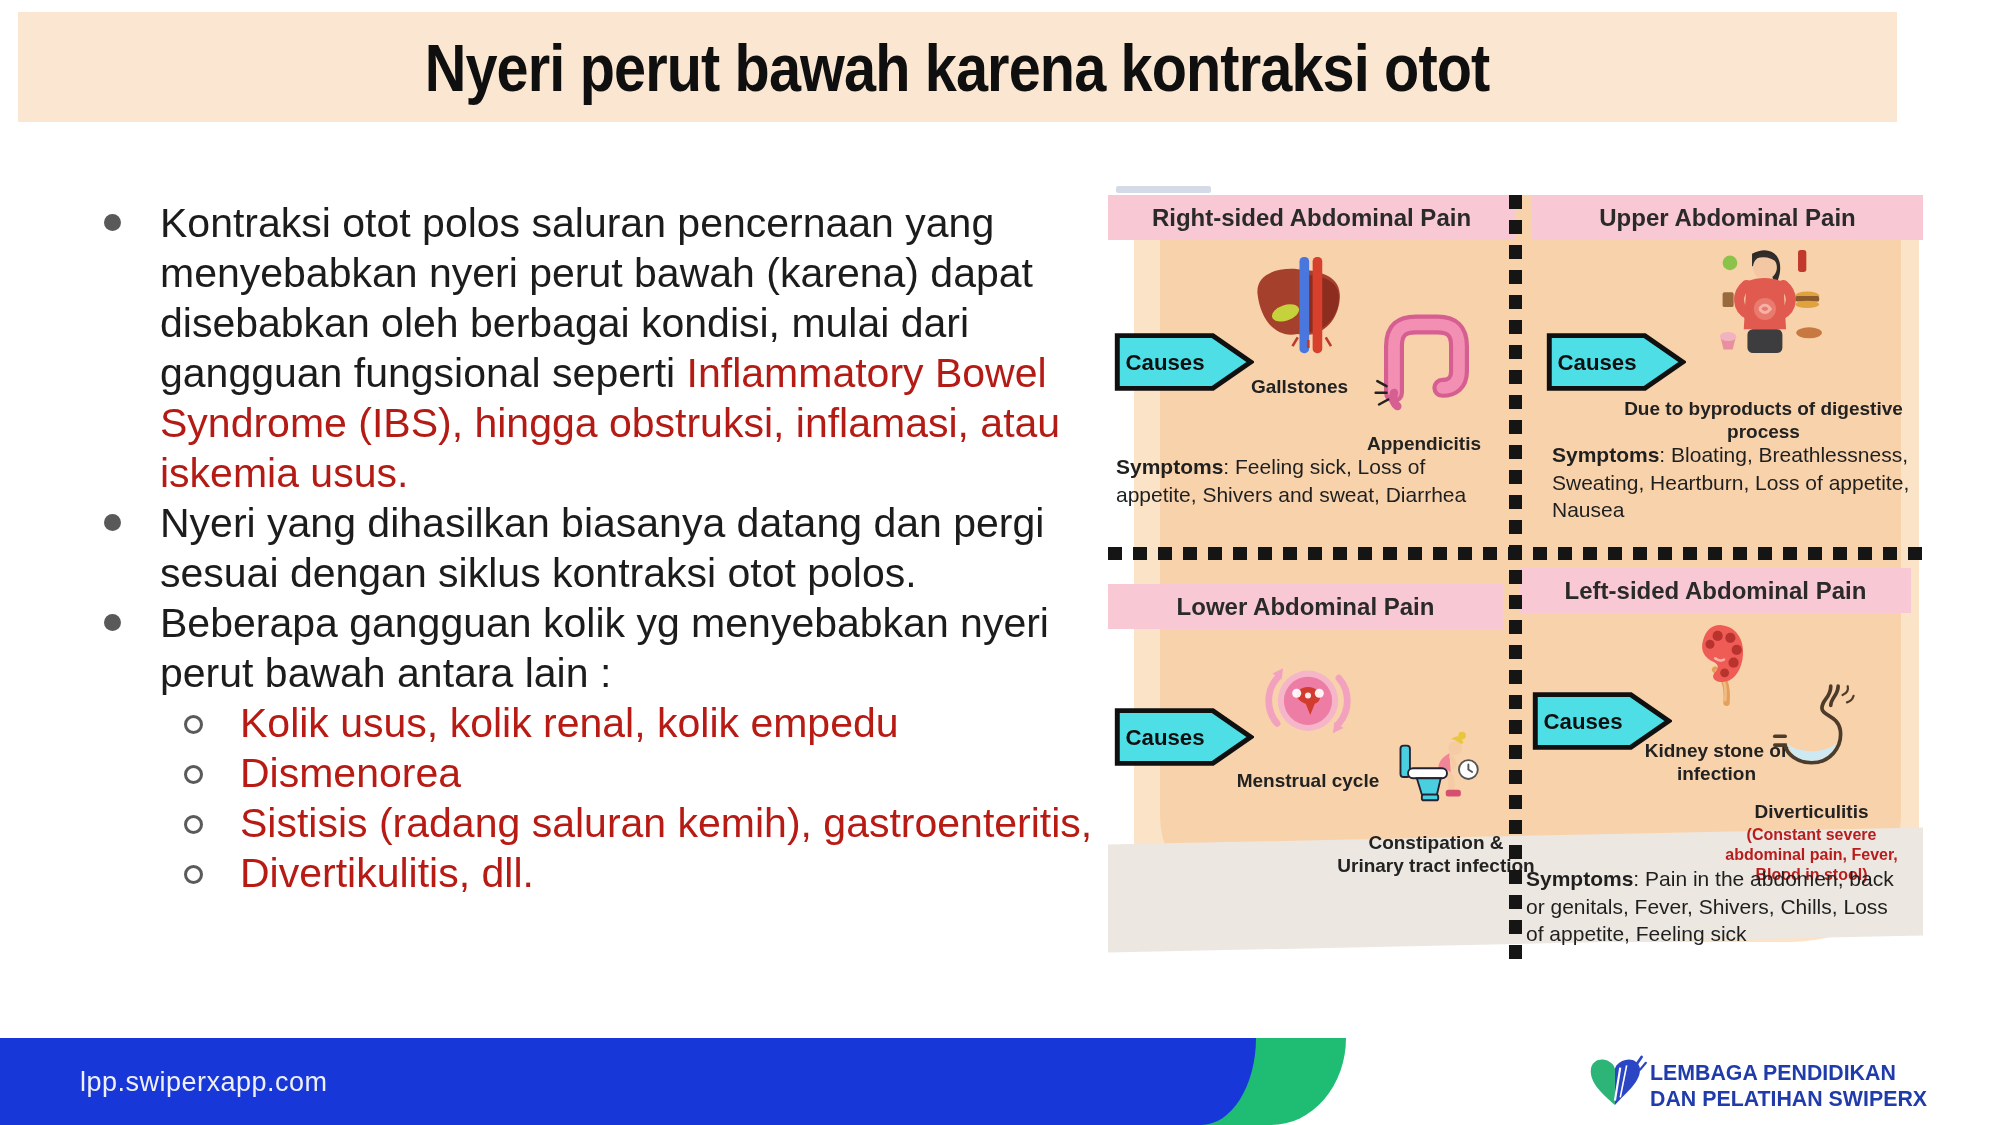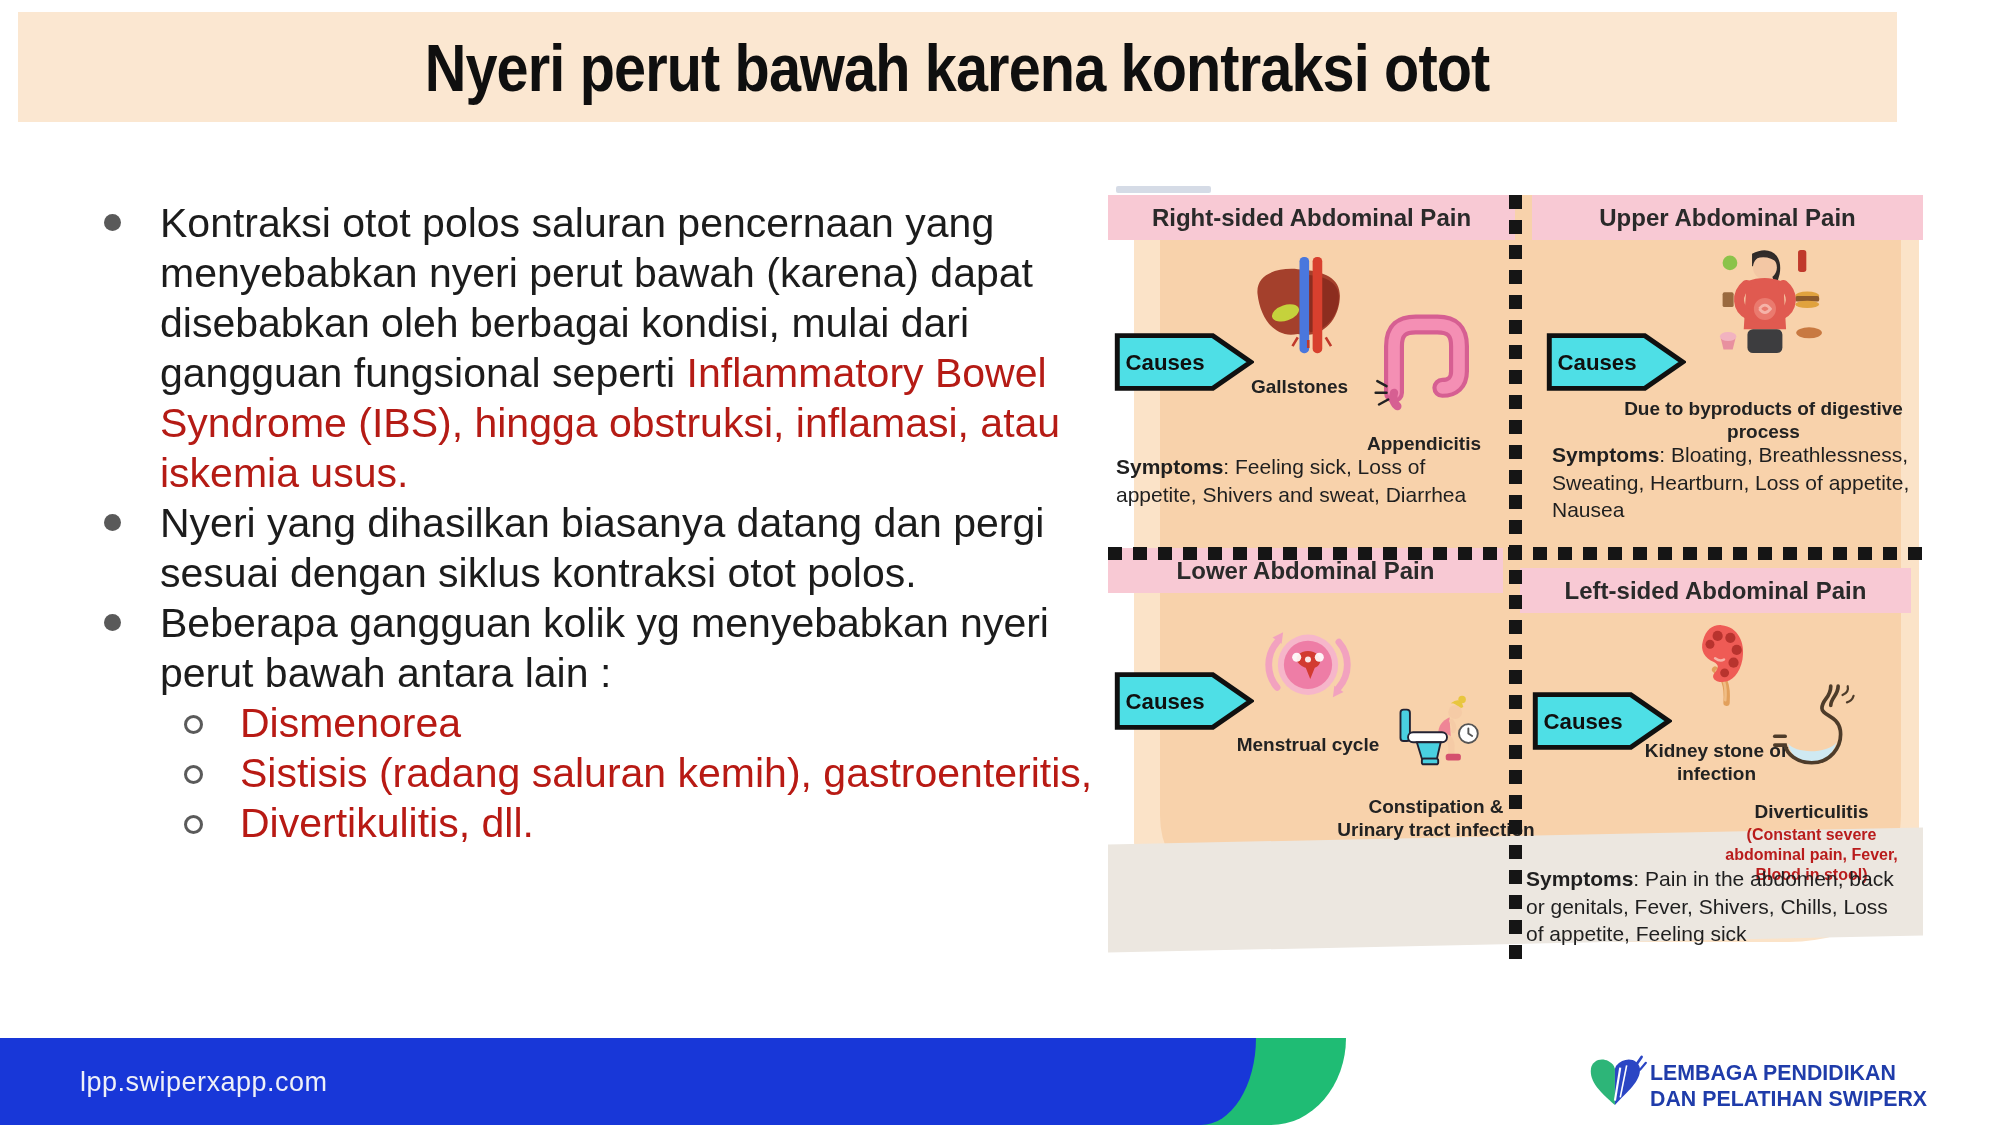--- a/index.html
+++ b/index.html
@@ -34,21 +34,21 @@
   .watermark{position:absolute;left:8px;top:-9px;width:95px;height:7px;background:#b9c3d6;
              opacity:.6;border-radius:2px;}
   .ig-vdash{position:absolute;left:401px;top:0;bottom:0;width:13px;z-index:6;
             background:repeating-linear-gradient(180deg,#151515 0 14px,transparent 14px 25px);}
   .ig-hdash{position:absolute;top:352px;left:0;right:0;height:13px;z-index:6;
             background:repeating-linear-gradient(90deg,#151515 0 14px,transparent 14px 25px);}
 
   .quad{position:absolute;z-index:4;}
   .q1{left:0;top:0;width:407px;height:352px;}
   .q2{left:408px;top:0;width:407px;height:352px;}
-  .q3{left:0;top:332px;width:407px;height:413px;}
+  .q3{left:0;top:368px;width:407px;height:413px;}
   .q4{left:396px;top:352px;width:407px;height:413px;}
 
   .qheader{position:absolute;height:45px;background:#f8c9d4;display:flex;align-items:center;
            justify-content:center;font-weight:bold;font-size:24px;color:#2a2a2a;}
   .q1 .qheader{left:0;right:0;top:0;}
   .q2 .qheader{left:16px;right:0;top:0;}
   .q3 .qheader{left:0;right:12px;top:21px;}
   .q4 .qheader{left:16px;right:0;top:21px;}
 
   .causes{position:absolute;width:140px;height:62px;}
@@ -106,20 +106,24 @@
         <span class="dot"></span>
         <span class="li-text"><span>Kontraksi otot polos saluran pencernaan yang menyebabkan nyeri perut bawah (karena) dapat disebabkan oleh berbagai kondisi, mulai dari gangguan fungsional seperti </span><span class="red">Inflammatory Bowel Syndrome (IBS), hingga obstruksi, inflamasi, atau iskemia usus.</span></span>
       </li>
       <li class="main-li">
         <span class="dot"></span>
         <span class="li-text">Nyeri yang dihasilkan biasanya datang dan pergi sesuai dengan siklus kontraksi otot polos.</span>
       </li>
       <li class="main-li">
         <span class="dot"></span>
         <span class="li-text">Beberapa gangguan kolik yg menyebabkan nyeri perut bawah antara lain :</span>
+      </li>
+      <li class="sub-li">
+        <span class="ring"></span>
+        <span class="li-text">Kolik usus, kolik renal, kolik empedu</span>
       </li>
       <li class="sub-li">
         <span class="ring"></span>
         <span class="li-text">Dismenorea</span>
       </li>
       <li class="sub-li">
         <span class="ring"></span>
         <span class="li-text">Sistisis (radang saluran kemih), gastroenteritis,</span>
       </li>
       <li class="sub-li">

